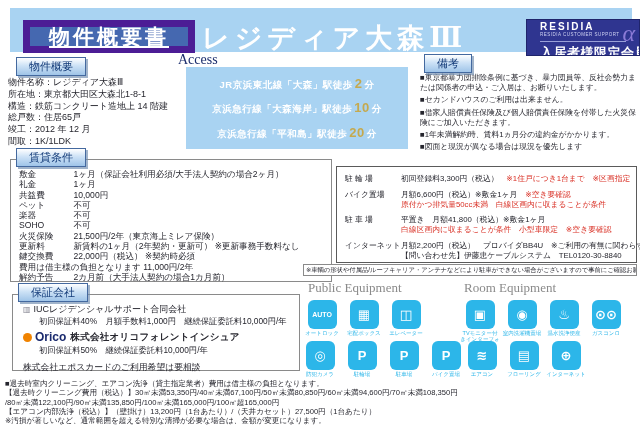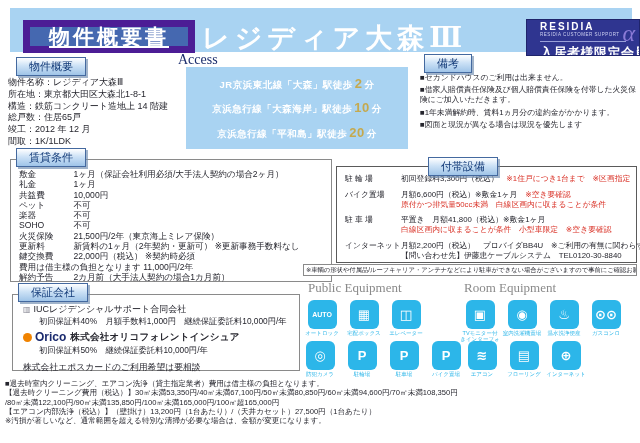--- a/index.html
+++ b/index.html
@@ -135,20 +135,21 @@
       <span>京浜急行線「大森海岸」駅徒歩</span><span class="a-min">10</span><span>分</span>
     </div>
       <div class="a-line">
       <span>京浜急行線「平和島」駅徒歩</span><span class="a-min">20</span><span>分</span>
     </div>
     </div>
 
   <div class="sec-h remarks-h">備考</div>
   <div class="remarks-list">
 
+  <div class="rm">■東京都暴力団排除条例に基づき、暴力団員等、反社会勢力または関係者の申込・ご入居は、お断りいたします。</div>
       <div class="rm">■セカンドハウスのご利用は出来ません。</div>
       <div class="rm">■借家人賠償責任保険及び個人賠償責任保険を付帯した火災保険にご加入いただきます。</div>
       <div class="rm">■1年未満解約時、賃料1ヵ月分の違約金がかかります。</div>
       <div class="rm">■図面と現況が異なる場合は現況を優先します</div>
     </div>
 
   <div class="sec-h rental-h">賃貸条件</div>
   <div class="rental-box">
 
   <div class="r-row">
@@ -190,21 +191,20 @@
       <div class="r-row">
       <span class="r-label">費用は借主様の負担となります</span>
       <span class="r-value">11,000円/2年</span>
     </div>
       <div class="r-row">
       <span class="r-label">解約予告</span>
       <span class="r-value">2カ月前（大手法人契約の場合1カ月前）</span>
     </div>
     </div>
 
-  <div class="sec-h fac-h">付帯設備</div>
   <div class="fac-box">
 
   <div class="f-row">
       <span class="f-label">駐 輪 場</span>
       <span class="f-lines">
         <span class="f-line"><span>初回登録料3,300円（税込）　</span><span class="red">※1住戸につき1台まで　※区画指定</span></span>
 
       </span>
     </div>
       <div class="f-row">

